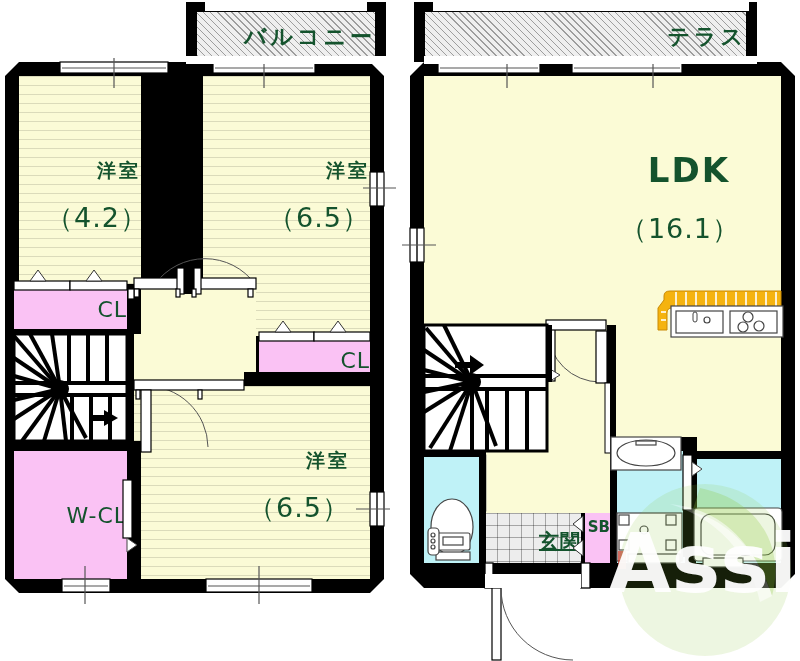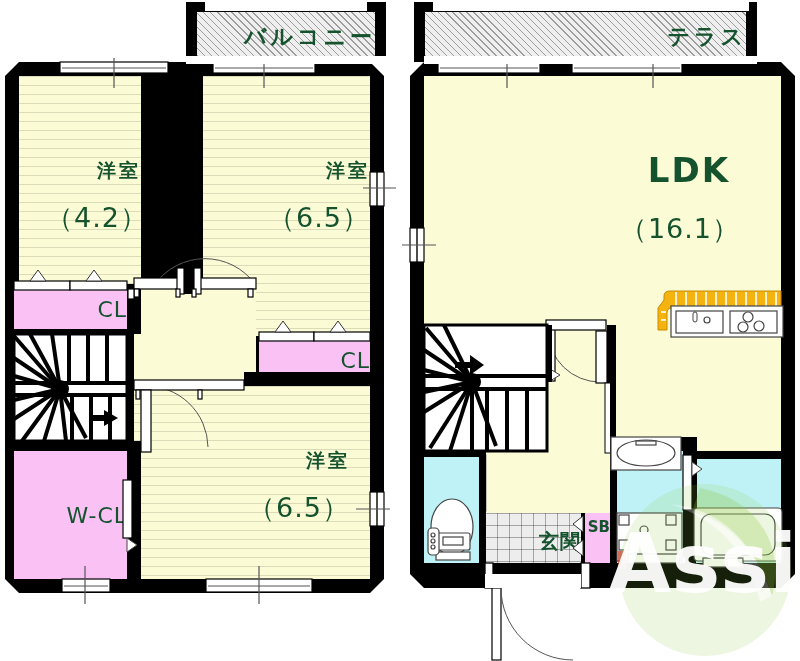--- a/index.html
+++ b/index.html
@@ -34,21 +34,21 @@
       repeating-linear-gradient(to right, rgba(0,0,0,0.30) 0 1px, rgba(0,0,0,0) 1px 12px),
       repeating-linear-gradient(to bottom, rgba(0,0,0,0.30) 0 1px, rgba(0,0,0,0) 1px 12px);
   }
 
   .lbl{position:absolute;color:#14532d;text-align:right;white-space:nowrap;
        font-family:"DejaVu Sans","Liberation Sans",sans-serif;}
   .lbl-room{font-size:19px;font-weight:700;letter-spacing:3px;}
   .lbl-area{font-size:27px;font-weight:400;letter-spacing:1px;}
   .lbl-big{font-size:34px;font-weight:700;letter-spacing:2px;}
   .lbl-cl{font-size:22px;font-weight:400;letter-spacing:1px;}
-  .lbl-sm{font-size:16px;font-weight:700;letter-spacing:1px;}
+  .lbl-sm{font-size:16px;font-weight:700;letter-spacing:1px;text-decoration:underline;}
   .lbl-out{font-size:22px;font-weight:700;letter-spacing:4px;}
   .lbl-sb{font-size:15px;font-weight:700;line-height:15px;}
 
   svg.ov{position:absolute;left:0;top:0;width:800px;height:661px;pointer-events:none;}
 
   #watermark{position:absolute;left:600px;top:470px;width:205px;height:190px;
              pointer-events:none;}
 </style>
 </head>
 <body>

